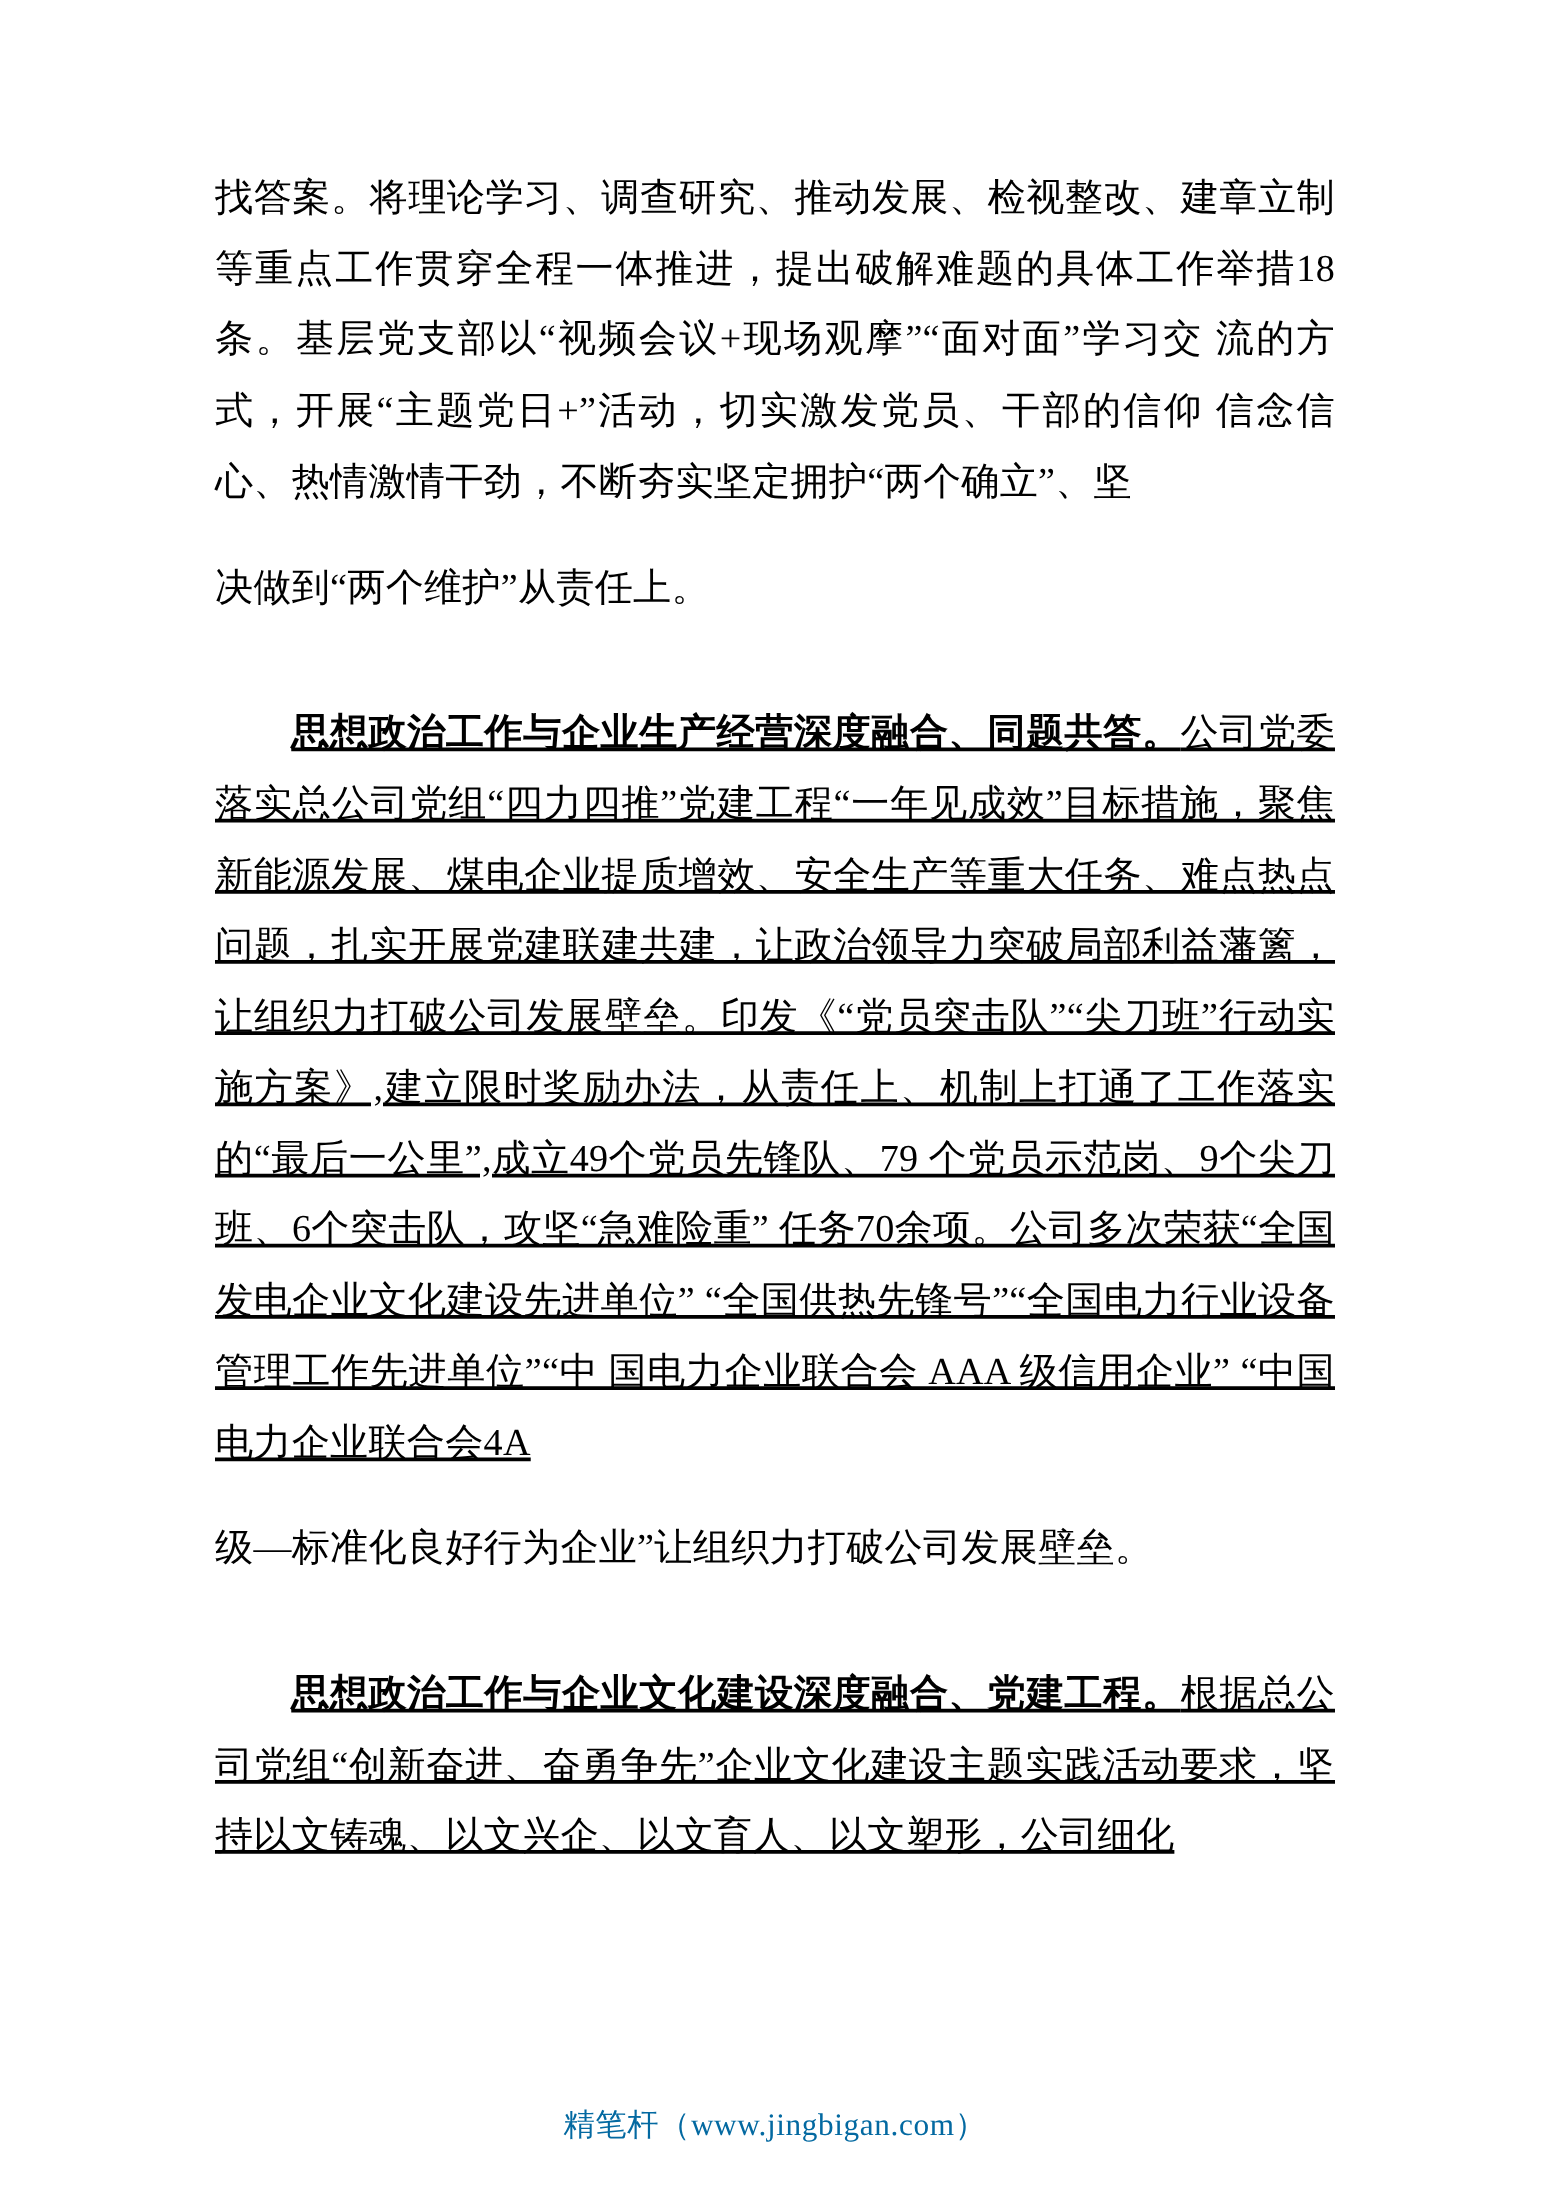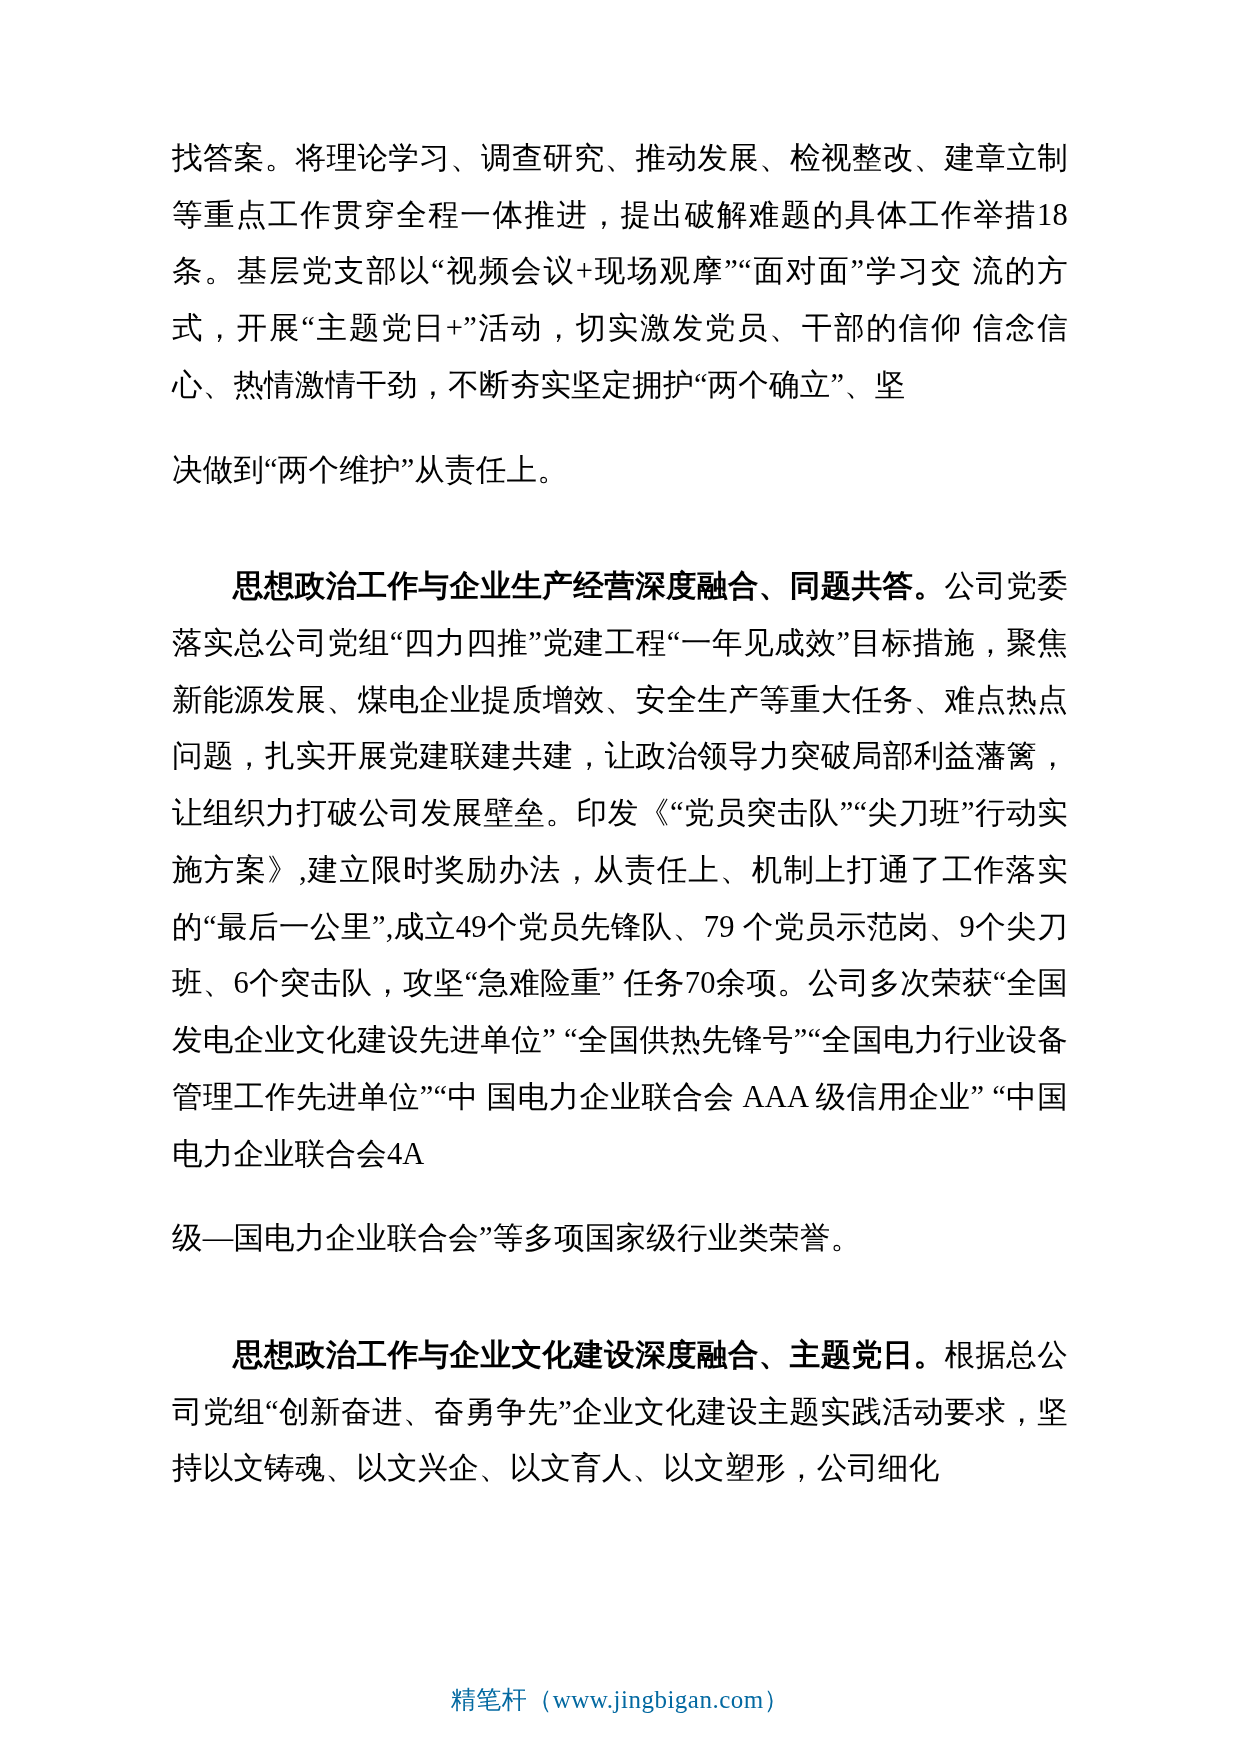--- a/index.html
+++ b/index.html
@@ -30,20 +30,21 @@
   p.para {
     margin: 0;
     font-size: 30.5px;
     line-height: 1.86;
     text-align: justify;
     text-justify: inter-ideograph;
     letter-spacing: 0.2px;
   }
   p.para.indent {
     text-indent: 61px;
+    text-decoration: underline;
   }
   .gap-sm { height: 28px; }
   .gap-lg { height: 60px; }
   b.lead {
     font-weight: bold;
   }
   .footer {
     position: absolute;
     left: 0;
     right: 0;
@@ -66,22 +67,22 @@
     <div class="gap-sm"></div>
 
     <p class="para">决做到“两个维护”从责任上。</p>
 
     <div class="gap-lg"></div>
 
     <p class="para indent"><b class="lead">思想政治工作与企业生产经营深度融合、同题共答。</b><span>公司党委落实总公司党组“四力四推”党建工程“一年见成效”目标措施，聚焦新能源发展、煤电企业提质增效、安全生产等重大任务、难点热点问题，扎实开展党建联建共建，让政治领导力突破局部利益藩篱，让组织力打破公司发展壁垒。印发《“党员突击队”“尖刀班”行动实施方案》,建立限时奖励办法，从责任上、机制上打通了工作落实的“最后一公里”,成立49个党员先锋队、79 个党员示范岗、9个尖刀班、6个突击队，攻坚“急难险重” 任务70余项。公司多次荣获“全国发电企业文化建设先进单位” “全国供热先锋号”“全国电力行业设备管理工作先进单位”“中 国电力企业联合会 AAA 级信用企业” “中国电力企业联合会4A</span></p>
 
     <div class="gap-sm"></div>
 
-    <p class="para">级—国电力企业联合会”等多项国家级行业类荣誉。</p>
+    <p class="para">级—标准化良好行为企业”让组织力打破公司发展壁垒。</p>
 
     <div class="gap-lg"></div>
 
-    <p class="para indent"><b class="lead">思想政治工作与企业文化建设深度融合、主题党日。</b><span>根据总公司党组“创新奋进、奋勇争先”企业文化建设主题实践活动要求，坚持以文铸魂、以文兴企、以文育人、以文塑形，公司细化</span></p>
+    <p class="para indent"><b class="lead">思想政治工作与企业文化建设深度融合、党建工程。</b><span>根据总公司党组“创新奋进、奋勇争先”企业文化建设主题实践活动要求，坚持以文铸魂、以文兴企、以文育人、以文塑形，公司细化</span></p>
 
   </div>
 
   <div class="footer">精笔杆（www.jingbigan.com）</div>
 </div>
 
 </body></html>

